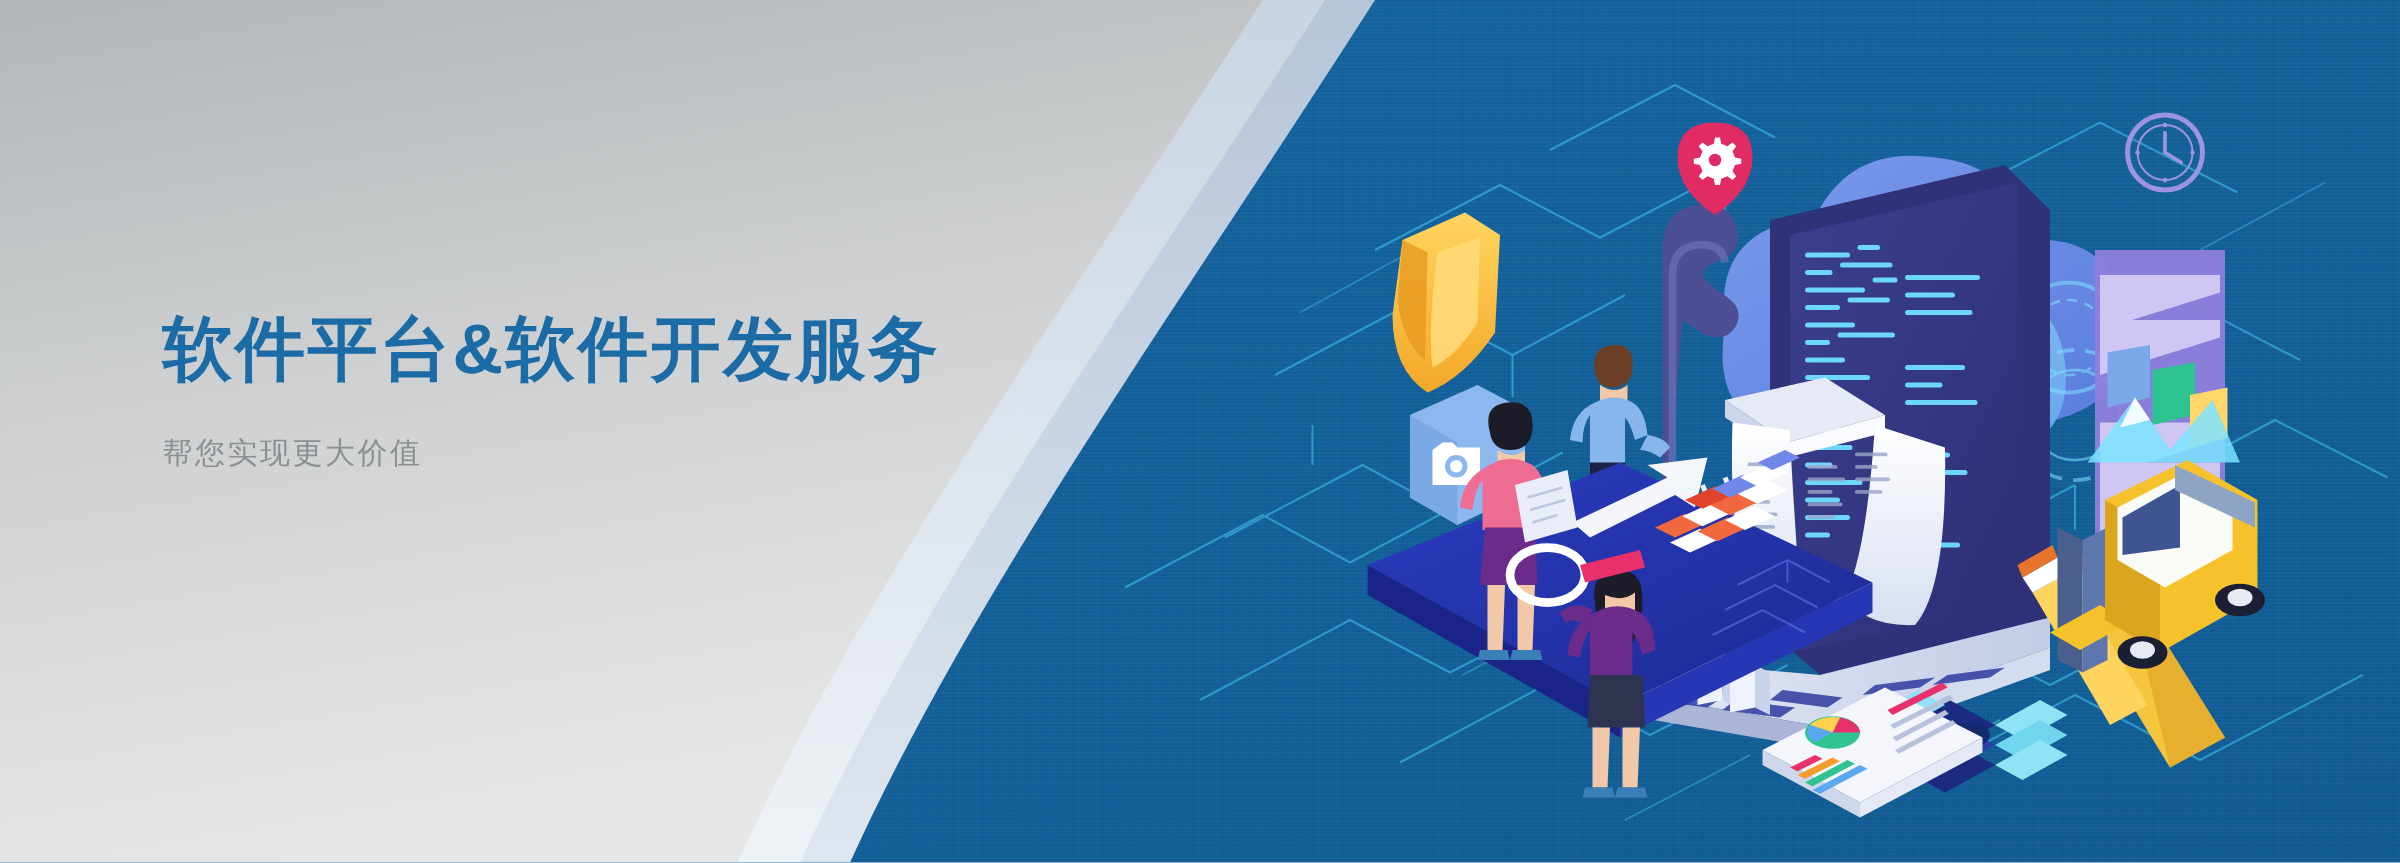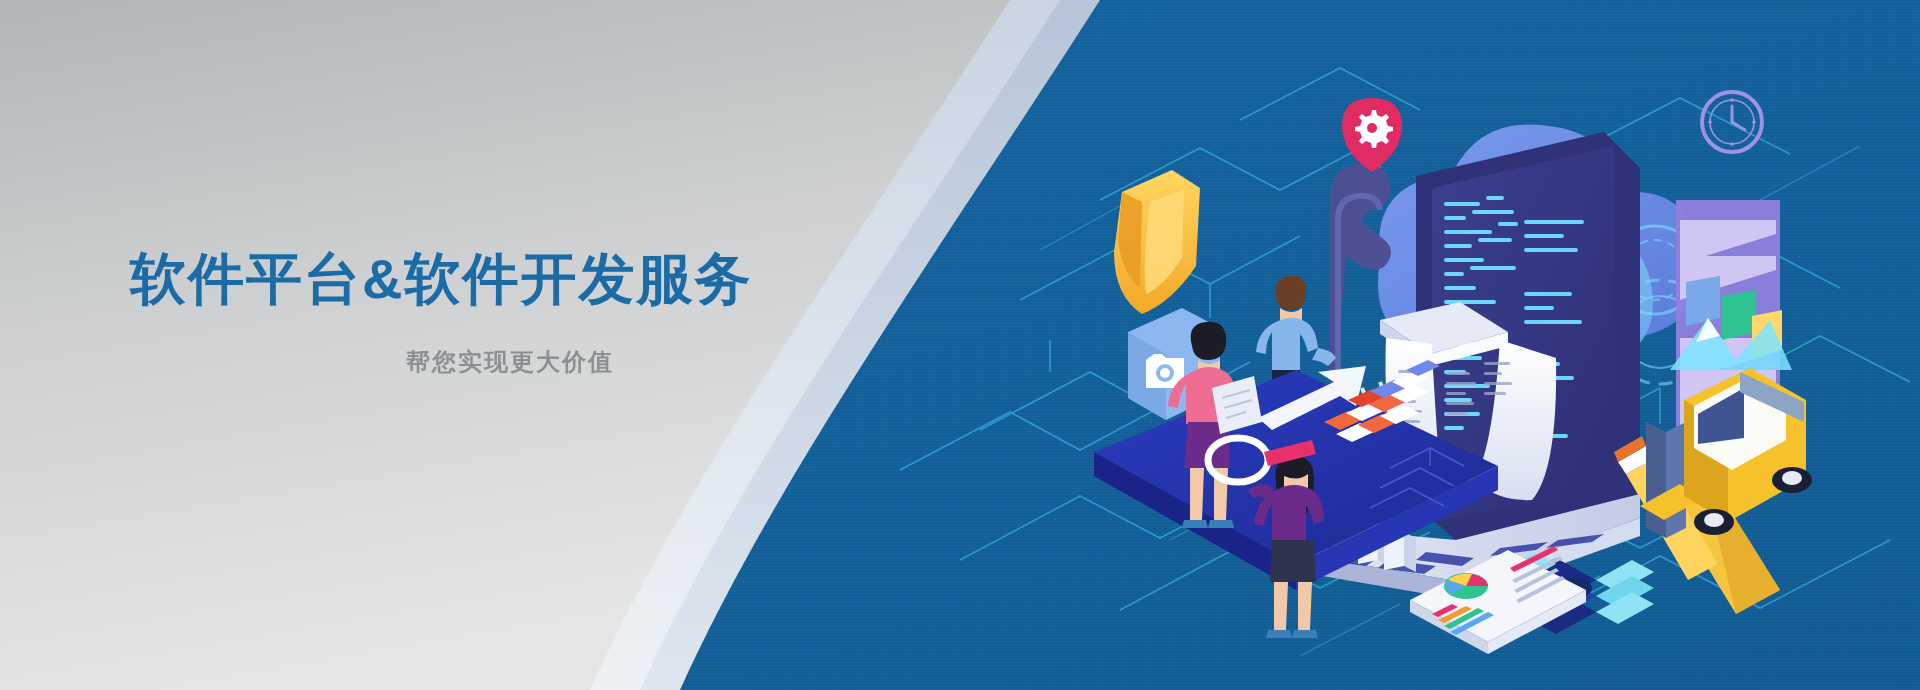--- a/index.html
+++ b/index.html
@@ -45,23 +45,22 @@
     line-height:1.18;
     font-weight:700;
     letter-spacing:2px;
     color:#1b6ca6;
     white-space:nowrap;
   }
   .subhead{
     margin:34px 0 0 0;
     font-size:24px;
     letter-spacing:2px;
-    font-weight:700;
+    font-weight:400;
     color:#8d9092;
-    text-align:center;
   }
 
   
   .illus{
     position:absolute;
     left:1080px;top:70px;
     width:840px;height:620px;
   }
   .illus svg{width:100%;height:100%;display:block;overflow:visible;}
 </style>

